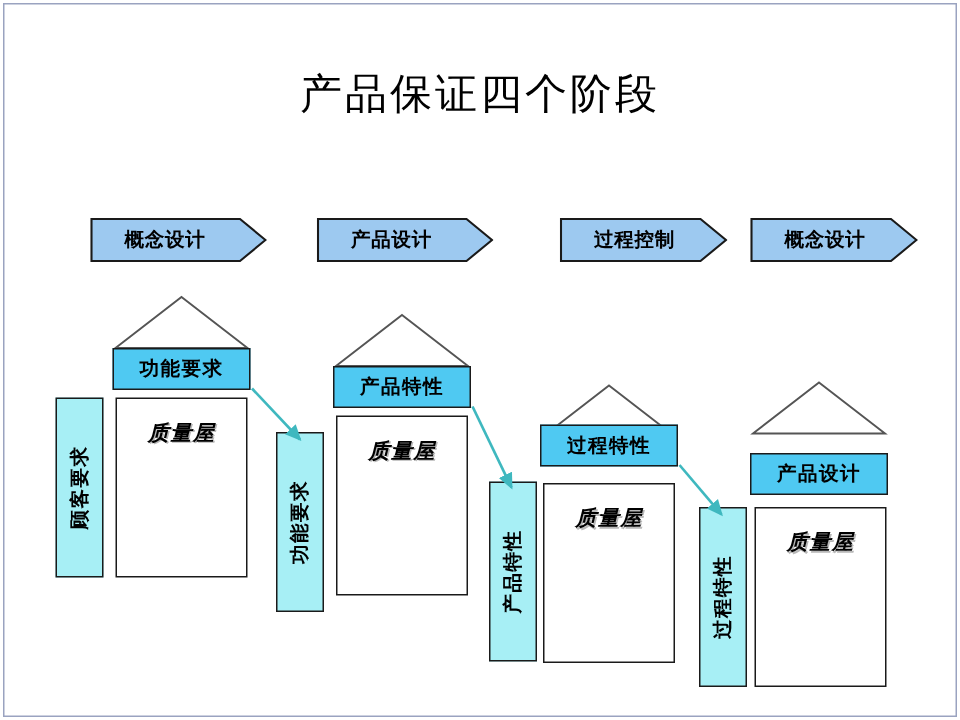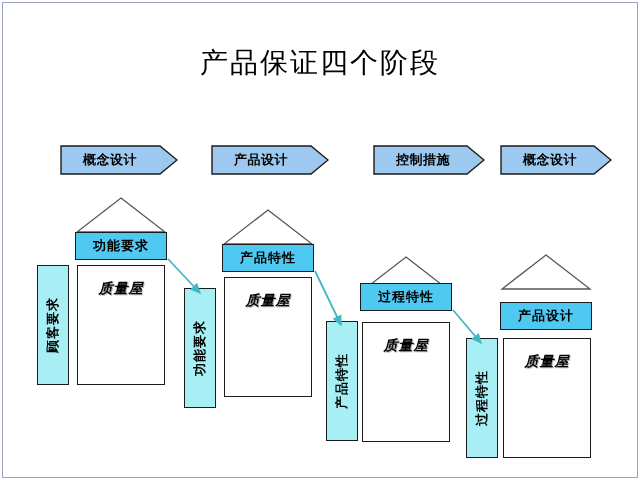--- a/index.html
+++ b/index.html
@@ -162,21 +162,21 @@
     <svg width="118" height="30" viewBox="0 0 118 30">
       <polygon points="1,1 100,1 117,15 100,29 1,29" fill="#9DC9F0" stroke="#1a1a1a" stroke-width="1.4"></polygon>
     </svg>
     <div class="pa-label">产品设计</div>
   </div>
 
   <div class="phase-arrow" style="left:373px; top:145px; width:112px;">
     <svg width="112" height="30" viewBox="0 0 112 30">
       <polygon points="1,1 94,1 111,15 94,29 1,29" fill="#9DC9F0" stroke="#1a1a1a" stroke-width="1.4"></polygon>
     </svg>
-    <div class="pa-label">控制措施</div>
+    <div class="pa-label">过程控制</div>
   </div>
 
   <div class="phase-arrow" style="left:500px; top:145px; width:112px;">
     <svg width="112" height="30" viewBox="0 0 112 30">
       <polygon points="1,1 94,1 111,15 94,29 1,29" fill="#9DC9F0" stroke="#1a1a1a" stroke-width="1.4"></polygon>
     </svg>
     <div class="pa-label">概念设计</div>
   </div>
 
   <div class="house">

